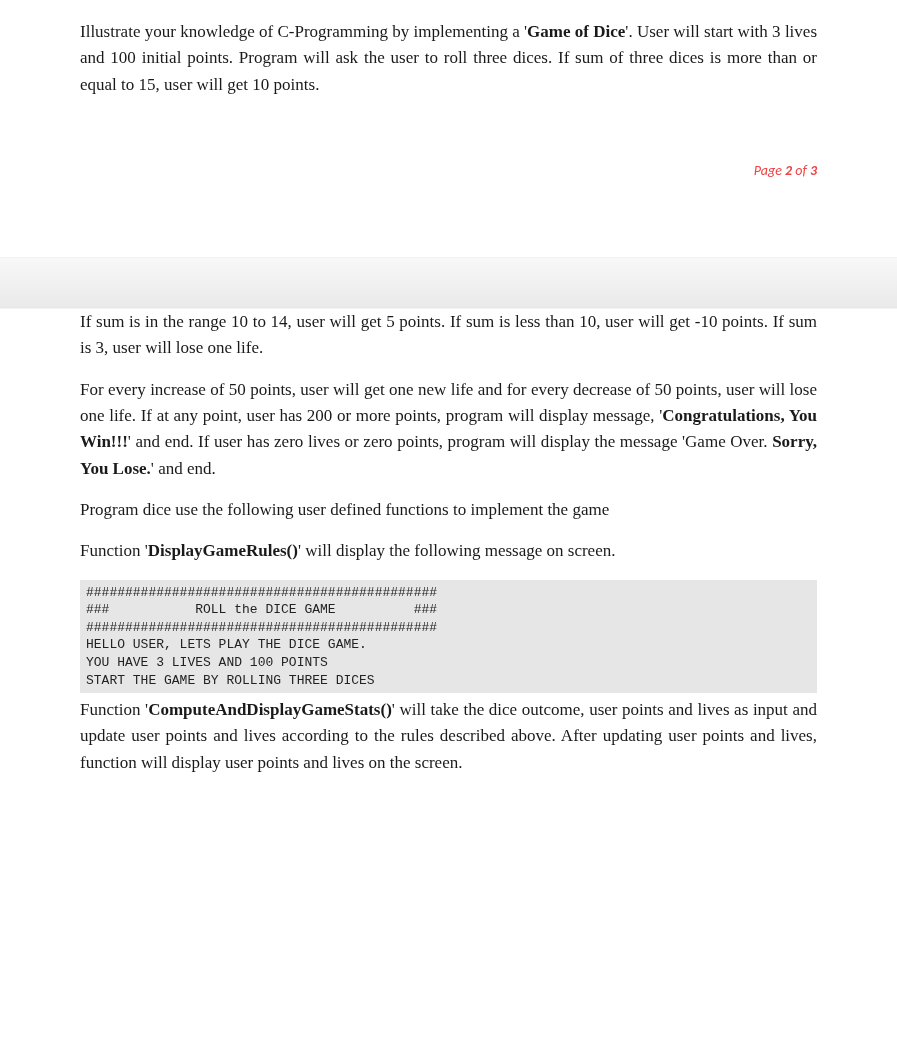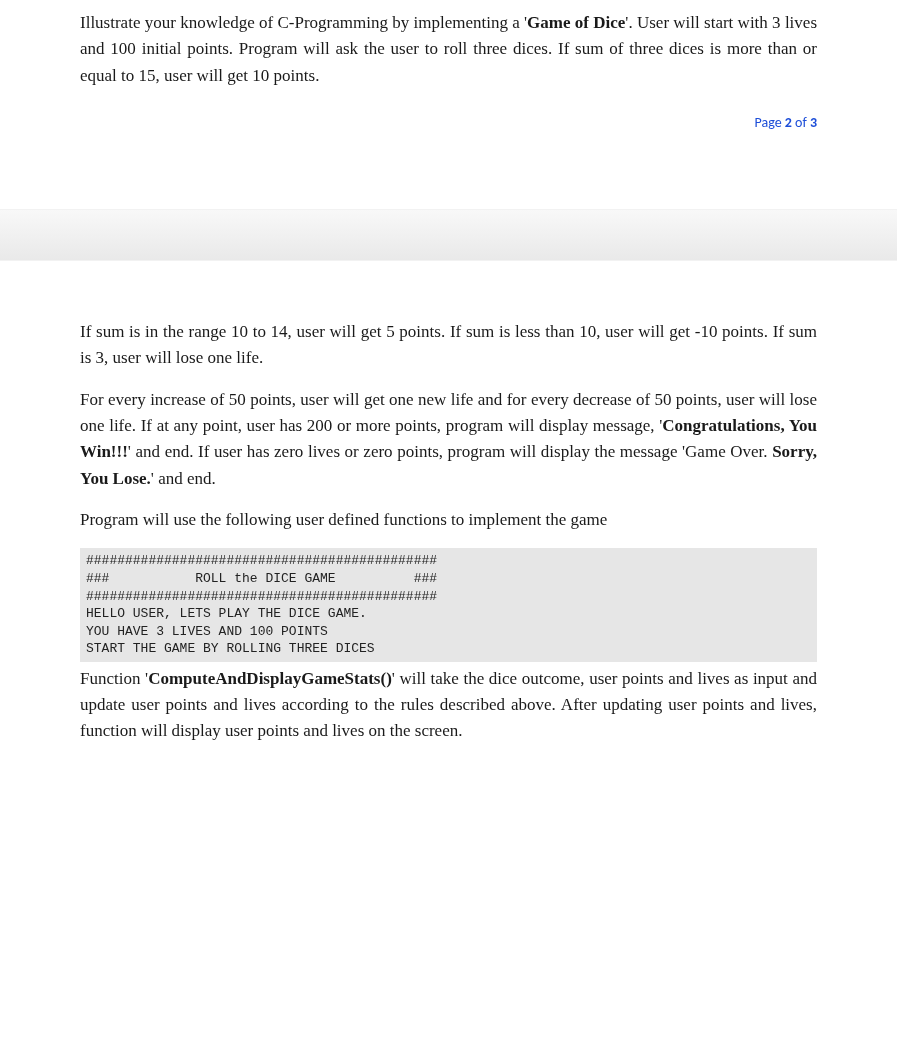--- a/index.html
+++ b/index.html
@@ -7,41 +7,42 @@
       font-family: "Palatino Linotype", "Book Antiqua", Palatino, Georgia, serif;
       font-size: 17px;
       color: #1a1a1a;
       background: #ffffff;
       width: 897px;
     }
     .page {
       background: #ffffff;
       padding: 0 80px 30px 80px;
     }
-    .page-top { padding-top: 10px; }
-    .page-bottom { padding-top: 58px; }
+    .page-top { padding-top: 19px; }
+    .page-bottom { }
     p {
       line-height: 1.55;
       margin-bottom: 15px;
       text-align: justify;
     }
     .page-gap {
       height: 52px;
       background: linear-gradient(#f8f8f8, #e9e9e9);
       border-top: 1px solid #f2f2f2;
       border-bottom: 1px solid #f2f2f2;
     }
     .page-gap-spacer { height: 18px; background:#fff; }
     .page-number {
       text-align: right;
       font-family: "Calibri", Arial, sans-serif;
       font-size: 14px;
-      color: #1d4ed8;
-      margin-top: 25px;
+      color: #ef4444;
+      margin-top: 64px;
       padding-bottom: 30px;
+      font-style: italic;
     }
     .page-number .of { font-weight: normal; }
     .page-number .n { font-weight: bold; }
     .bold { font-weight: bold; }
     .codeblock {
       background: #e6e6e6;
       font-family: "Courier New", Courier, monospace;
       font-size: 13px;
       line-height: 1.35;
       white-space: pre;
@@ -66,22 +67,25 @@
 <div class="page-gap-spacer"></div>
 <div class="page-gap"></div>
 
 <div class="page page-bottom">
   <p>If sum is in the range 10 to 14, user will get 5 points. If sum is less than 10, user will get -10 points. If sum is 3, user will lose one life.</p>
 
   <p>
     <span>For every increase of 50 points, user will get one new life and for every decrease of 50 points, user will lose one life. If at any point, user has 200 or more points, program will display message, '</span><span class="bold">Congratulations, You Win!!!</span><span>' and end. If user has zero lives or zero points, program will display the message 'Game Over. </span><span class="bold">Sorry, You Lose.</span><span>' and end.</span>
   </p>
 
-  <p>Program will use the following user defined functions to implement the game</p>
+  <p>Program dice use the following user defined functions to implement the game</p>
 
+  <p>
+    <span>Function '</span><span class="bold">DisplayGameRules()</span><span>' will display the following message on screen.</span>
+  </p>
 
   <div class="codeblock">#############################################
 ###           ROLL the DICE GAME          ###
 #############################################
 HELLO USER, LETS PLAY THE DICE GAME.
 YOU HAVE 3 LIVES AND 100 POINTS
 START THE GAME BY ROLLING THREE DICES</div>
 
 
 

